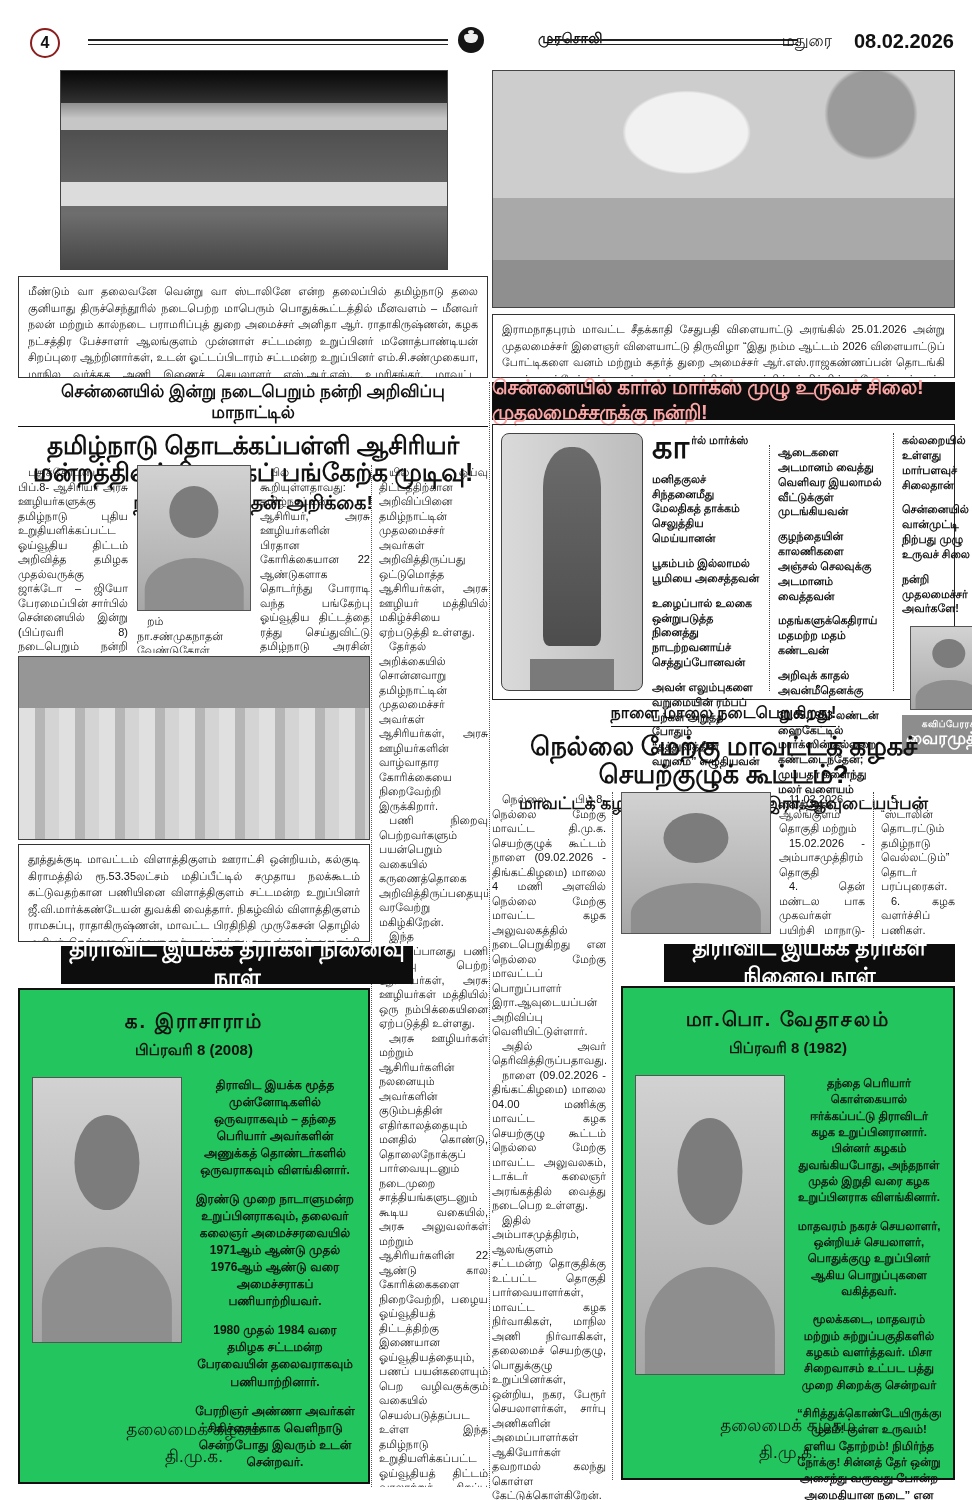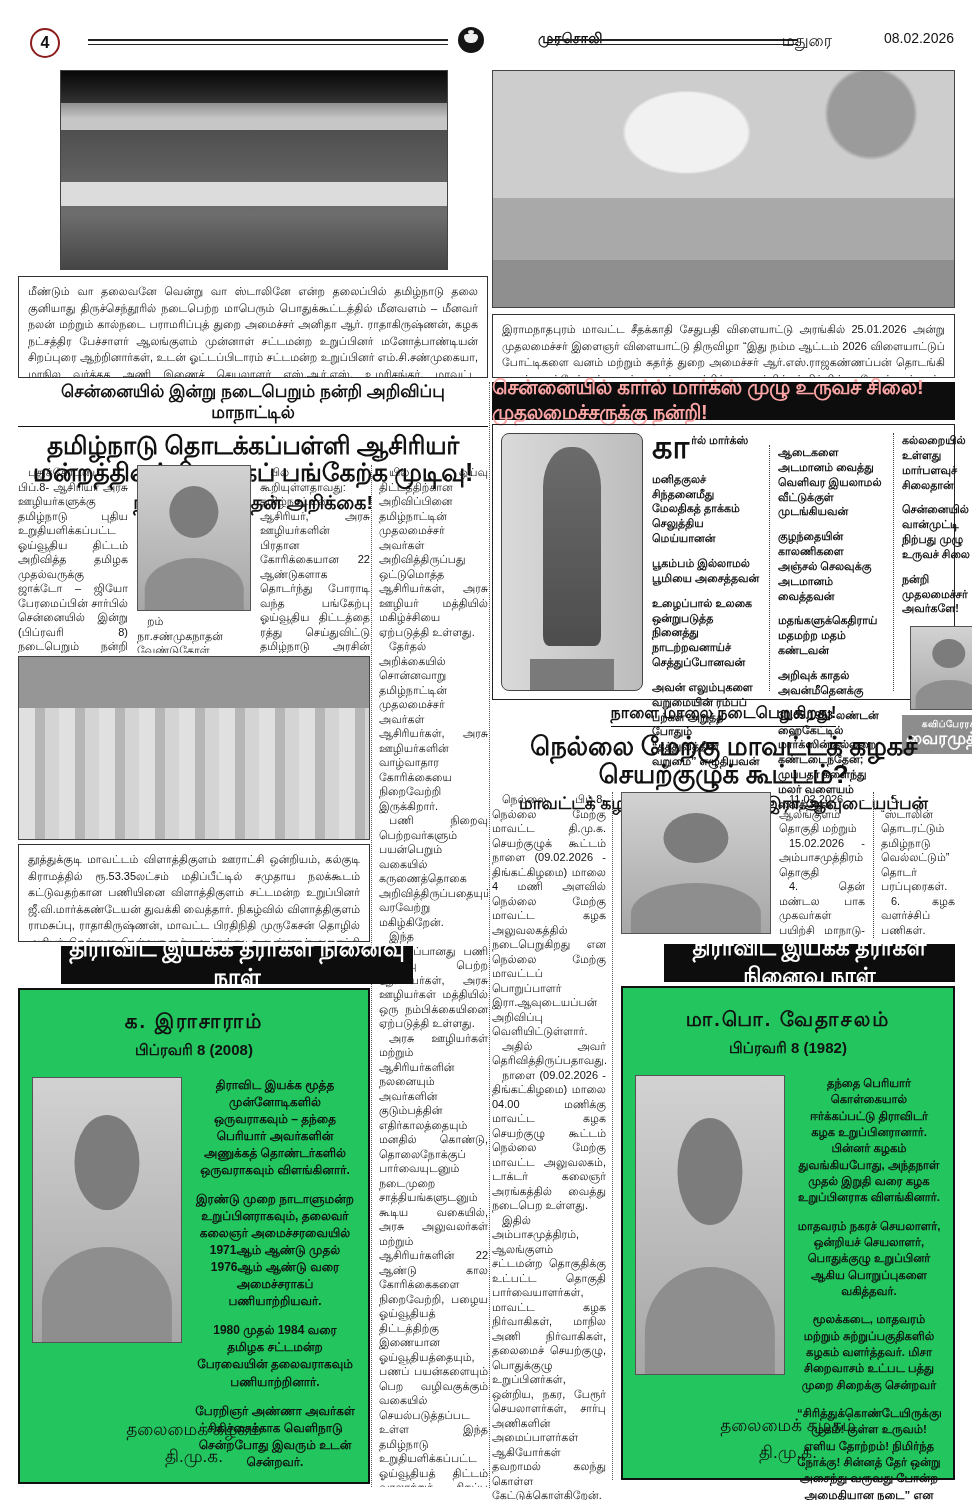--- a/index.html
+++ b/index.html
@@ -12,21 +12,21 @@
           border-radius:50%;text-align:center;line-height:26px;font-weight:bold;font-size:16px;}
   .rule{position:absolute;top:13px;height:3px;border-top:2px solid #222;border-bottom:1px solid #222;}
   .rule.r1{left:70px;width:360px;}
   .rule.r2{left:530px;width:250px;}
   .logo{position:absolute;left:440px;top:1px;width:26px;height:26px;background:#151515;border-radius:50%;}
   .logo:after{content:"";position:absolute;left:6px;top:7px;width:14px;height:9px;background:#eee;
               border-radius:3px 3px 6px 6px;}
   .logo:before{content:"";position:absolute;left:10px;top:3px;width:6px;height:4px;background:#eee;border-radius:50%;}
   .masthead{position:absolute;left:487px;top:4px;font-size:14px;font-weight:bold;letter-spacing:.5px;margin-left:33px;}
   .edition{position:absolute;right:122px;top:6px;font-size:16px;}
-  .date{position:absolute;right:0;top:4px;font-size:14px;font-weight:normal;}
+  .date{position:absolute;right:0;top:4px;font-size:20px;font-weight:bold;}
   
   .lh{position:absolute;left:18px;top:70px;width:470px;height:1428px;}
   .rh{position:absolute;left:492px;top:70px;width:463px;height:1428px;}
   .center-div{position:absolute;left:489px;top:382px;bottom:12px;width:0;border-left:1px dotted #555;}
   
   .photo{border:1px solid #444;box-sizing:border-box;position:relative;overflow:hidden;}
   .ph-stage{position:absolute;left:42px;top:0;width:388px;height:200px;
     background:linear-gradient(180deg,rgba(0,0,0,.85),rgba(0,0,0,0) 24%),
       linear-gradient(180deg,transparent 16%,#c6c6c6 16%,#c6c6c6 30%,transparent 30%),
       linear-gradient(180deg,transparent 56%,#dcdcdc 56%,#dcdcdc 68%,transparent 68%),

